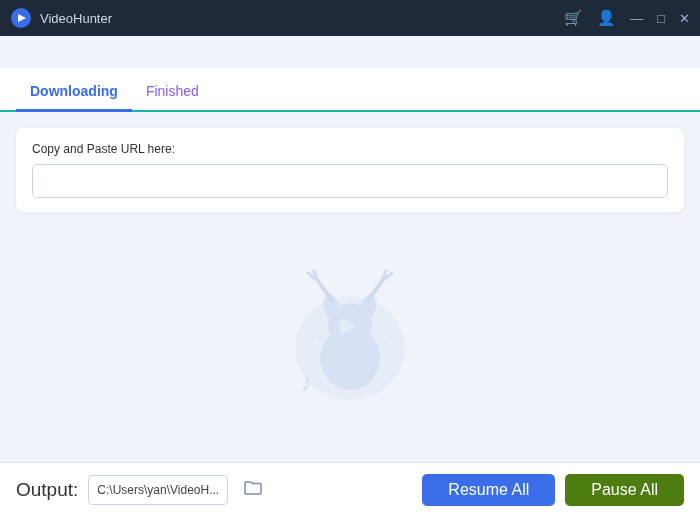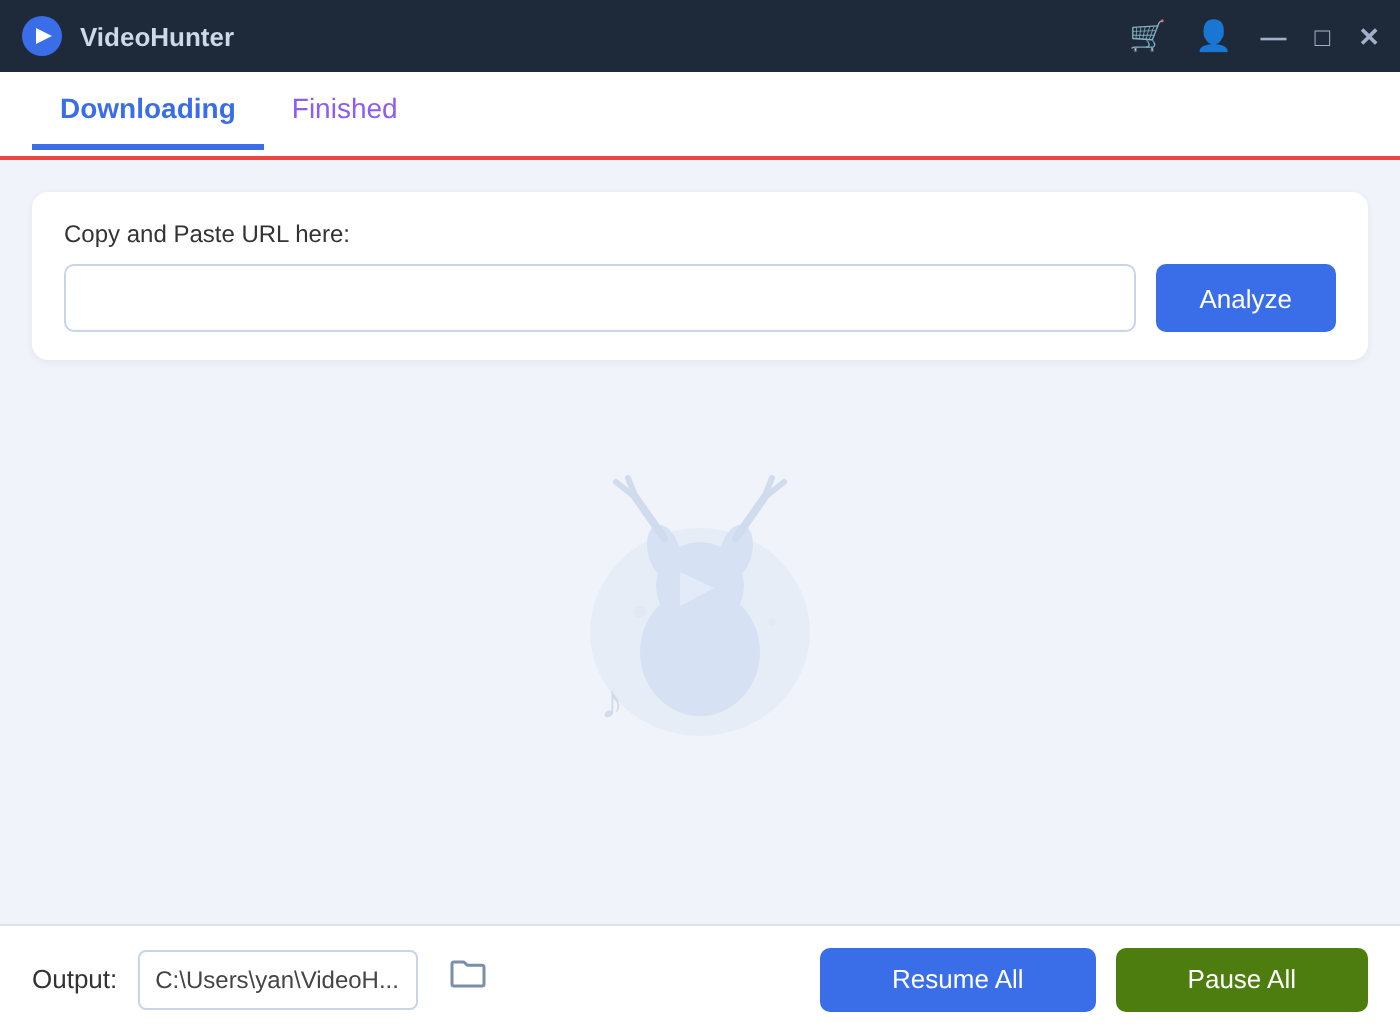--- a/index.html
+++ b/index.html
@@ -14,21 +14,20 @@
 
     
     #title-bar {
       width: 100%;
       height: 36px;
       background: #1e2a3a;
       display: flex;
       align-items: center;
       padding: 0 10px;
       position: relative;
-      font-weight: bold;
     }
     #title-bar-logo {
       width: 22px;
       height: 22px;
       margin-right: 8px;
     }
     #title-bar-title {
       color: #cdd8e8;
       font-size: 13px;
       flex: 1;
@@ -41,25 +40,26 @@
     .title-icon {
       color: #a0b0c8;
       font-size: 15px;
       cursor: pointer;
     }
 
     
     #tab-bar {
       width: 100%;
       background: #ffffff;
-      border-bottom: 2px solid #ef4444;
-      display: flex;
-      align-items: flex-start;
+      border-bottom: 2px solid #14b8a6;
+      display: flex;
+      align-items: flex-end;
       padding: 0 16px;
       height: 44px;
+      margin-top: 32px;
     }
     .tab {
       padding: 10px 14px;
       font-size: 14px;
       cursor: pointer;
       color: #8b5cf6;
       border-bottom: 3px solid transparent;
       margin-bottom: -2px;
     }
     .tab.active {
@@ -145,21 +145,21 @@
       width: 100%;
       height: 54px;
       background: #ffffff;
       border-top: 1px solid #dde4ef;
       display: flex;
       align-items: center;
       padding: 0 16px;
       gap: 10px;
     }
     #output-label {
-      font-size: 13px;
+      font-size: 19px;
       color: #333;
       white-space: nowrap;
     }
     #output-path-box {
       display: flex;
       align-items: center;
       border: 1px solid #c8d4e8;
       border-radius: 4px;
       padding: 0 8px;
       height: 30px;
@@ -174,24 +174,24 @@
     }
     #folder-icon-btn {
       margin-left: 6px;
       cursor: pointer;
       color: #7a8fab;
       font-size: 16px;
     }
     #bottom-spacer { flex: 1; }
     .action-btn {
       height: 32px;
-      padding: 0 36px;
+      padding: 0 26px;
       border: none;
       border-radius: 5px;
-      font-size: 13px;
+      font-size: 16px;
       cursor: pointer;
       font-weight: 500;
       color: #fff;
     }
     #resume-btn {
       background: #3a6ee8;
     }
     #pause-btn {
       background: #4d7c0f;
     }
@@ -219,21 +219,20 @@
   <div class="tab active">Downloading</div>
   <div class="tab">Finished</div>
 </div>
 
 <div id="main-content">
 
   <div id="url-box">
     <div id="url-label">Copy and Paste URL here:</div>
     <div id="url-input-row">
       <input type="text" id="url-input" placeholder="" style="">
-      <button id="analyze-btn">Analyze</button>
     </div>
   </div>
 
   <div id="empty-state">
     <svg id="ghost-icon" viewBox="0 0 160 160" xmlns="http://www.w3.org/2000/svg">
 
       <ellipse cx="80" cy="85" rx="55" ry="52" fill="#c8d8f0" opacity="0.5"></ellipse>
 
       <ellipse cx="80" cy="95" rx="30" ry="32" fill="#b8ccec"></ellipse>
 

